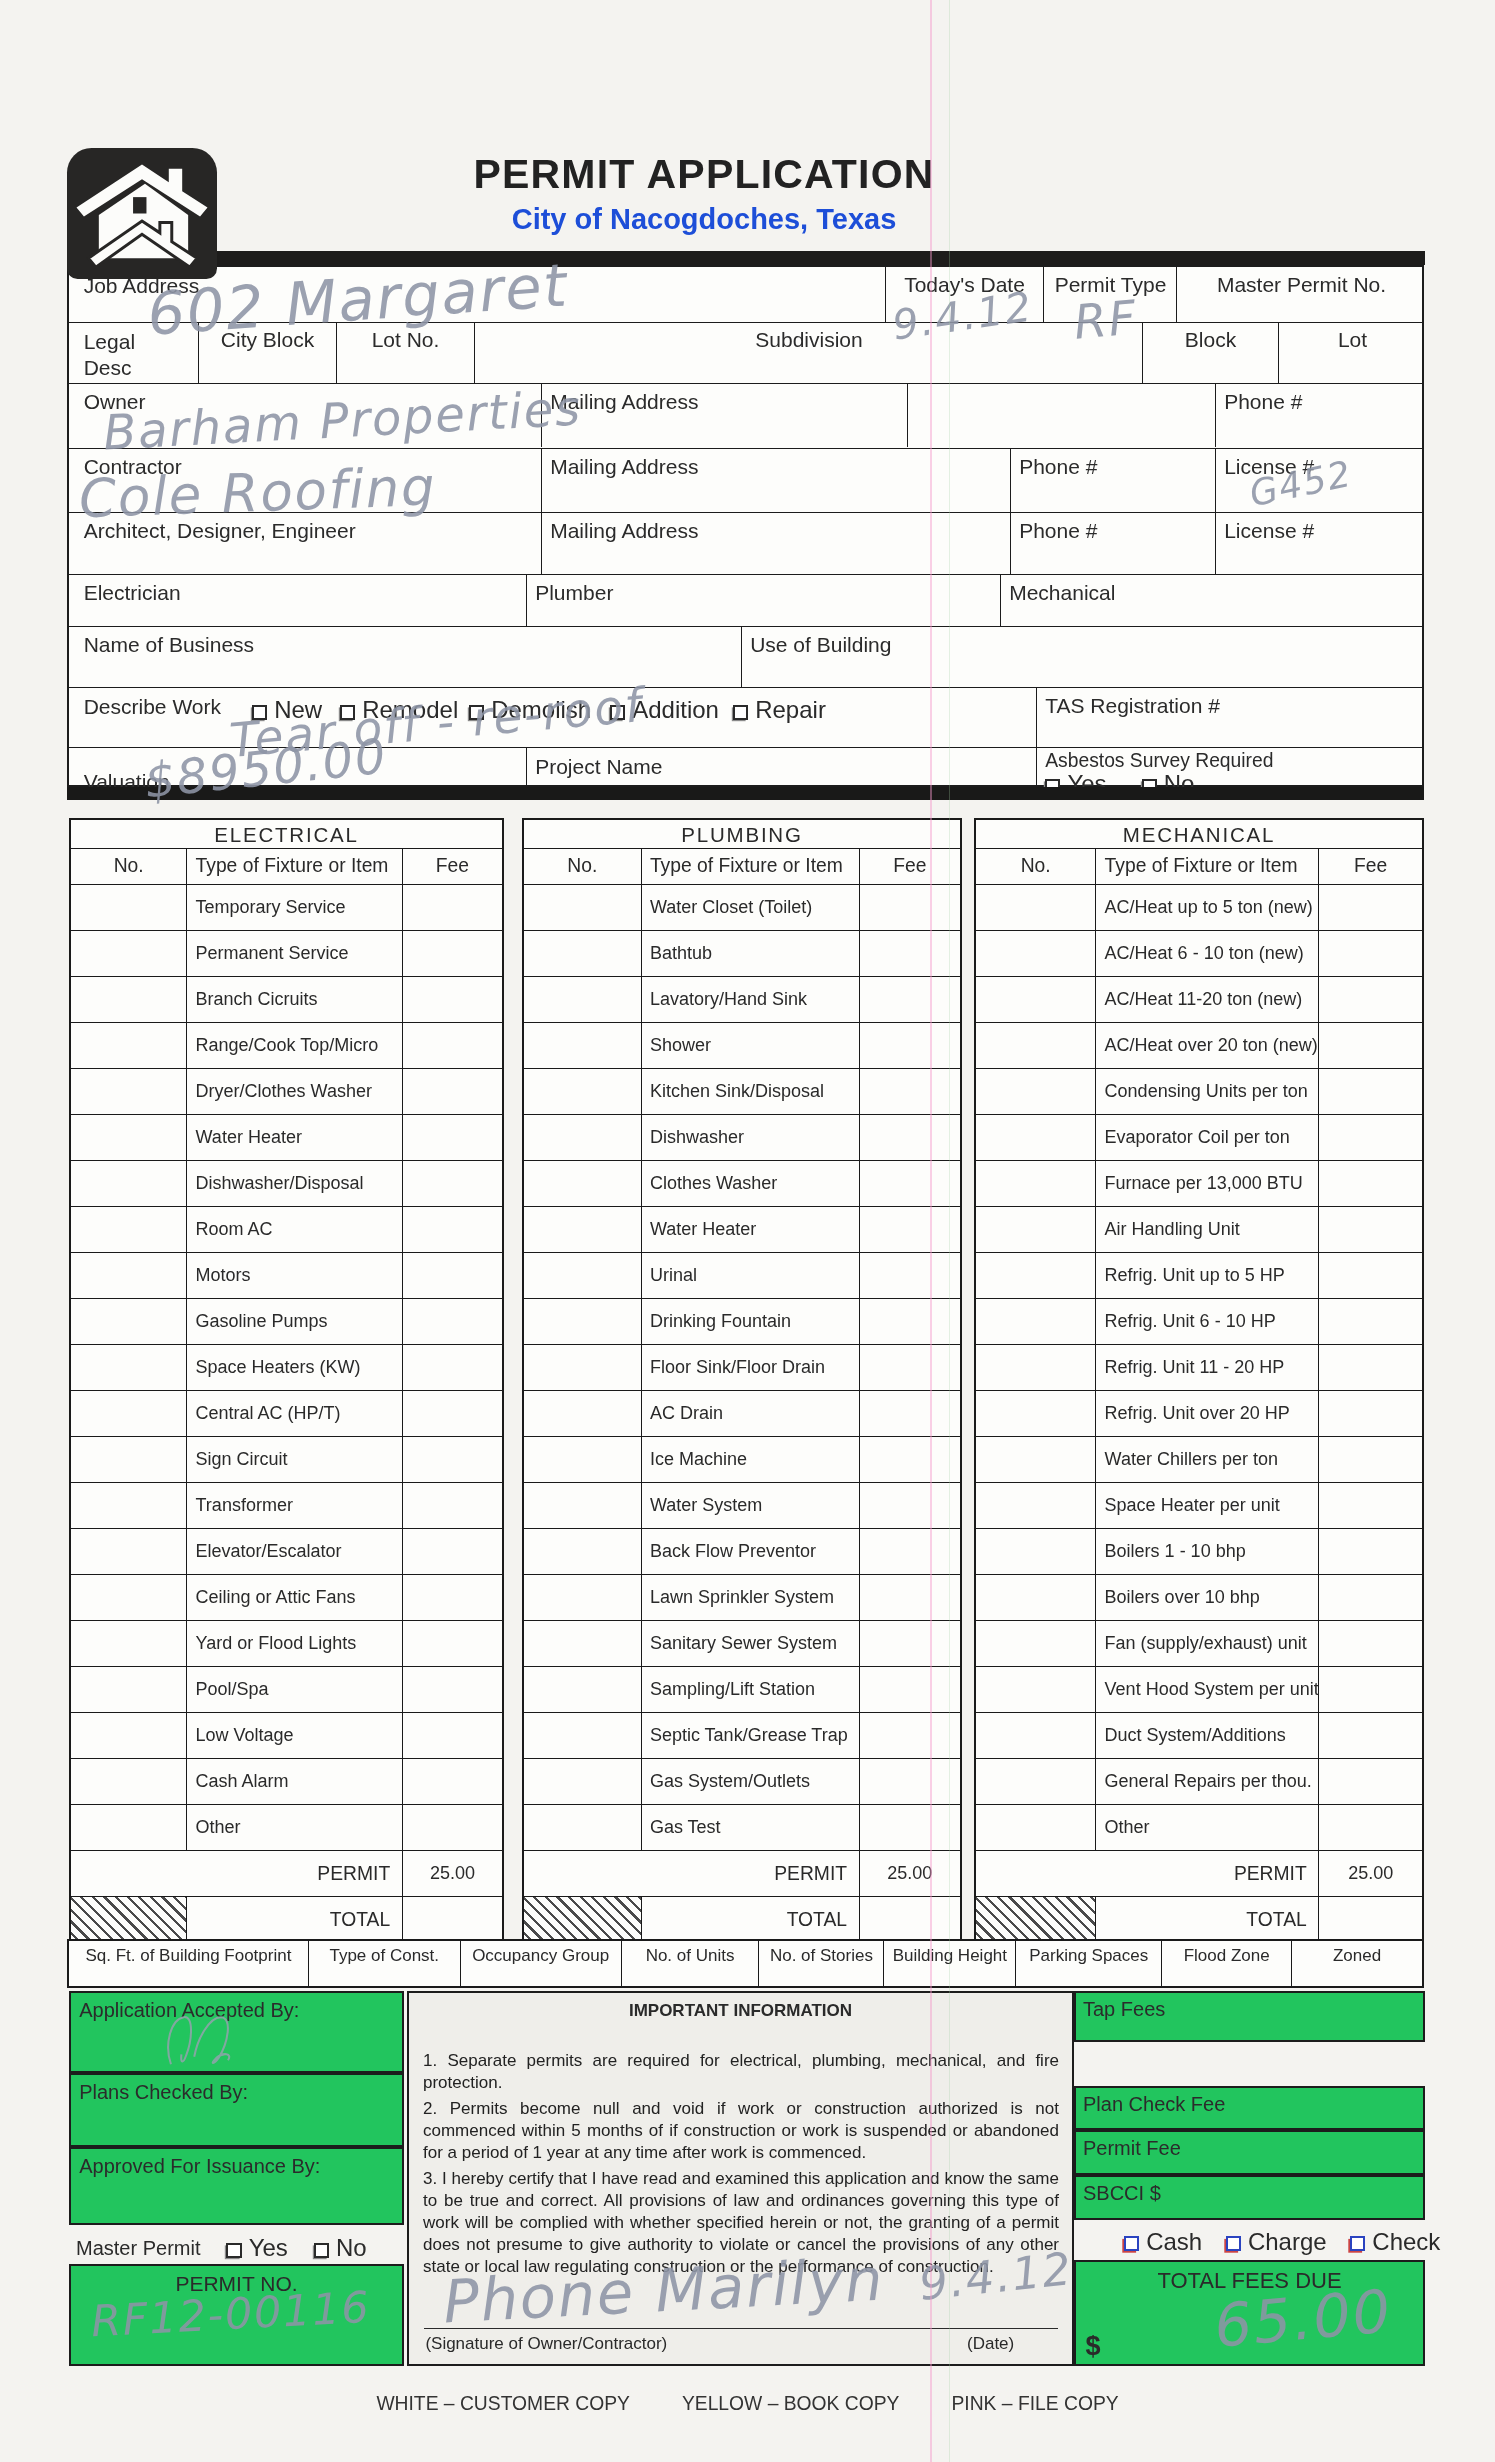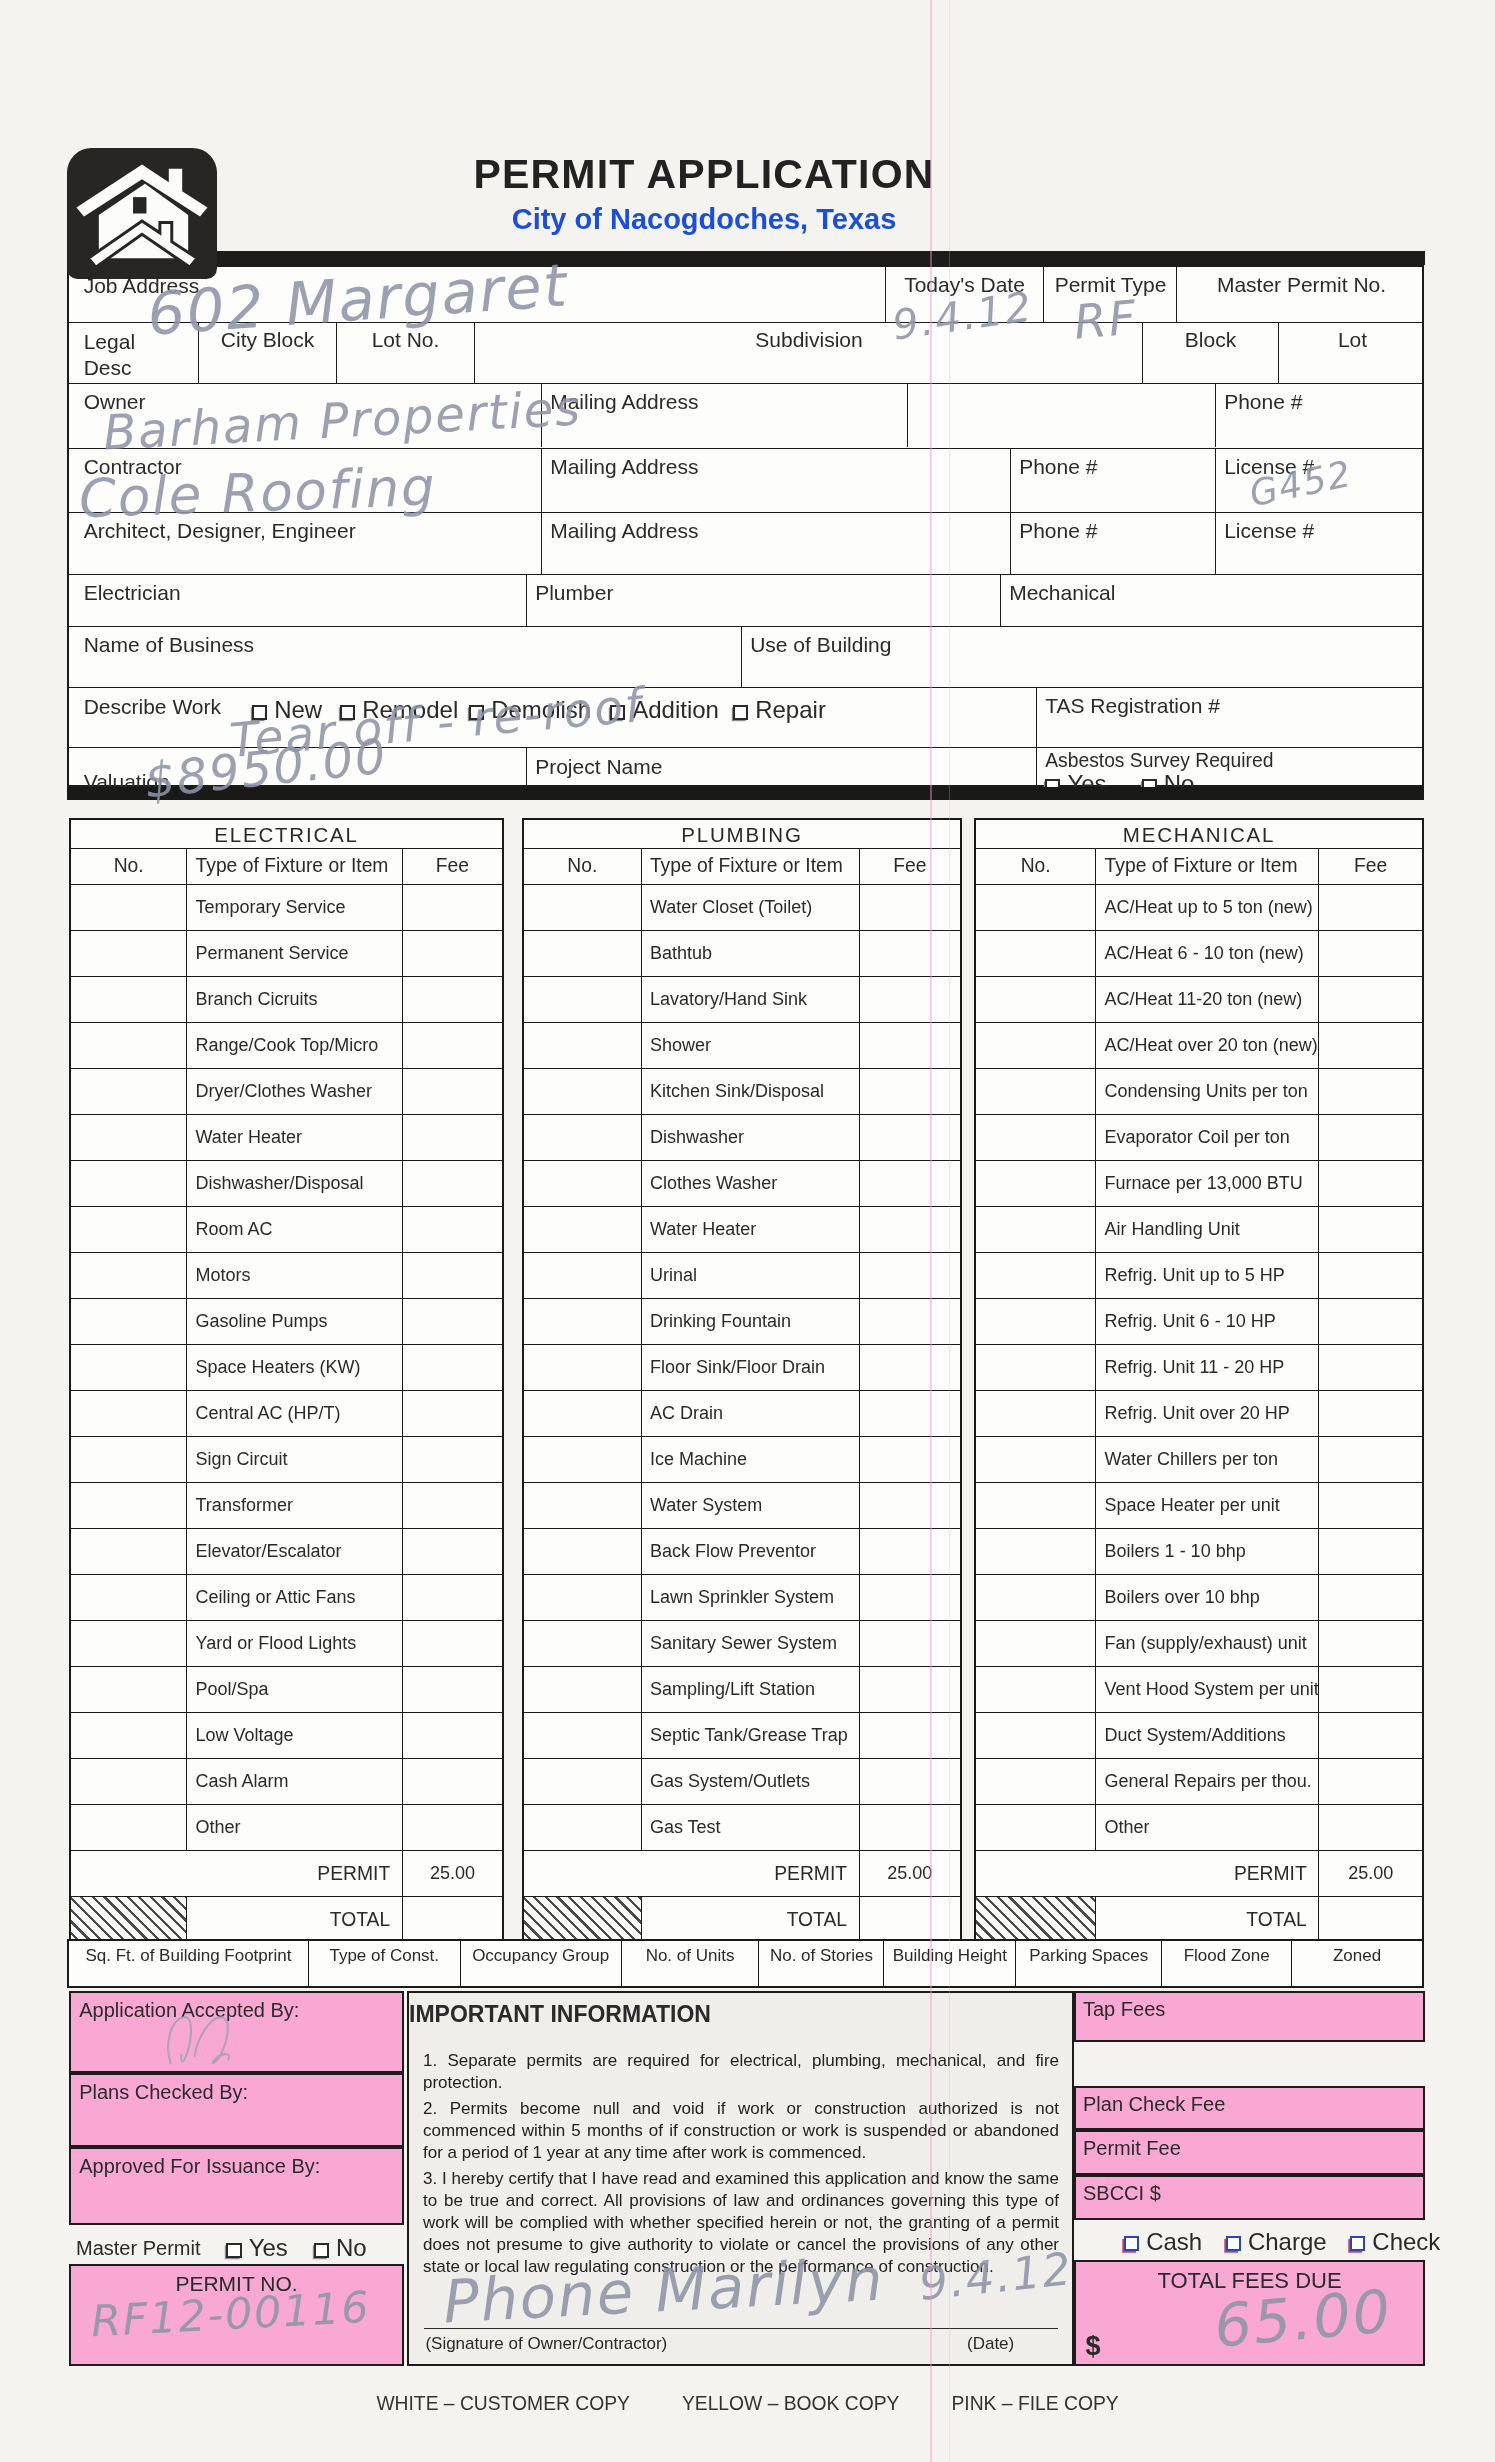--- a/index.html
+++ b/index.html
@@ -52,24 +52,24 @@
   .r-spanAB{width:77%;border-right:1.8px solid #1a1a1a;text-align:right;padding:11.7px 11.7px 0 0;font-size:19.3px;}
   .r-hatch{width:27%;border-right:1.8px solid #1a1a1a;
      background:repeating-linear-gradient(45deg,#fdfdfb 0 5.9px,#4a4a4a 5.9px 8.2px);}
 
   
   #attr-strip{left:67px;top:1939px;width:1357px;height:49px;border:2.3px solid #1a1a1a;background:#fdfdfb;display:flex;}
   .attr-cell{border-right:1.8px solid #1a1a1a;font-size:17px;text-align:center;padding-top:4.7px;height:100%;}
   .attr-cell:last-child{border-right:none;}
 
   
-  .bbox{position:absolute;border:2.3px solid #1c1c1c;background:#f9a8d4;}
+  .bbox{position:absolute;border:2.3px solid #1c1c1c;background:#22c55e;}
   .bbox .jlabel{font-size:20px;}
   #info-box{left:407px;top:1991px;width:667px;height:375px;border:2.3px solid #1c1c1c;background:#efeeea;}
-  #info-title{position:absolute;top:8.2px;width:100%;font-weight:700;font-size:23px;}
+  #info-title{position:absolute;top:8.2px;width:100%;text-align:center;font-weight:700;font-size:17px;}
   #info-paragraphs{position:absolute;left:14px;top:57px;width:636px;font-size:17px;line-height:22px;text-align:justify;color:#222;}
   #info-paragraphs p{margin:0 0 4.1px 0;}
   #sig-line{position:absolute;left:15.2px;top:335px;width:634px;border-top:1.8px solid #2a2a2a;}
   #sig-label{position:absolute;left:16.4px;top:341px;font-size:17px;}
   #date-label{position:absolute;left:558px;top:341px;font-size:17px;}
 
   #payment-strip{left:1074px;top:2225px;width:351px;height:33px;display:flex;align-items:center;padding-left:50px;gap:23.5px;}
   #master-permit-row{left:76px;top:2234px;display:flex;align-items:center;gap:26px;font-size:20px;}
 
   #permitno-box{left:69px;top:2264px;width:335px;height:102px;}

